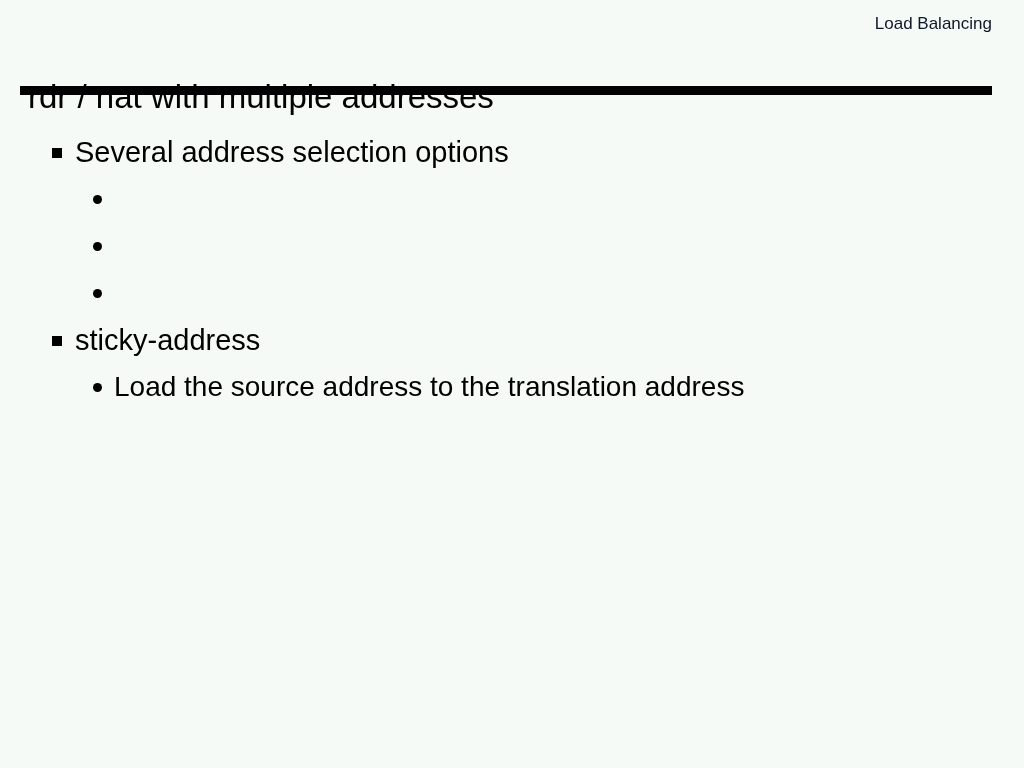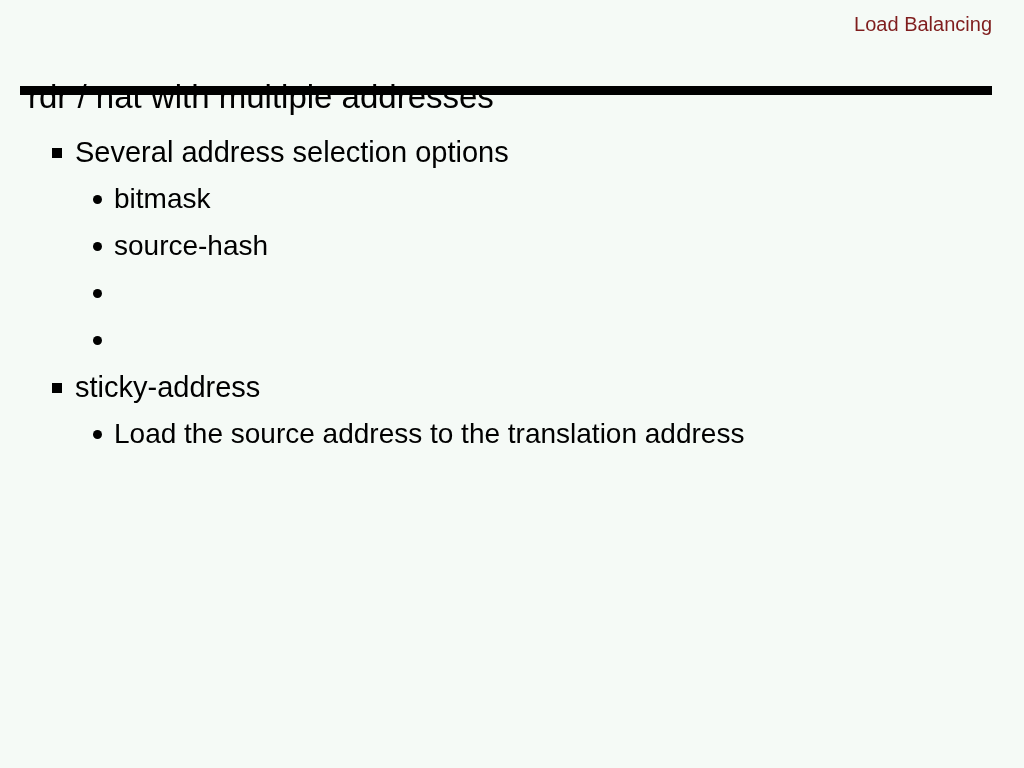--- a/index.html
+++ b/index.html
@@ -15,23 +15,23 @@
     overflow: hidden;
     position: relative;
     -webkit-font-smoothing: antialiased;
   }
 
   
   .slide-header {
     position: absolute;
     top: 13px;
     right: 32px;
-    font-size: 20px;
+    font-size: 17px;
     line-height: 22px;
-    color: #7f1d1d;
+    color: #0f172a;
     white-space: nowrap;
   }
 
   
   .slide-title {
     position: absolute;
     top: 43px;
     left: 28px;
     font-size: 33px;
     line-height: 38px;
@@ -118,27 +118,22 @@
 
 <div class="slide-body">
 
   <div class="bullet-row level-1">
     <span class="marker square"></span>
     <span class="bullet-text">Several address selection options</span>
   </div>
 
   <div class="bullet-row level-2">
     <span class="marker disc"></span>
-    <span class="bullet-text">bitmask</span>
   </div>
 
-  <div class="bullet-row level-2">
-    <span class="marker disc"></span>
-    <span class="bullet-text">source-hash</span>
-  </div>
 
   <div class="bullet-row level-2">
     <span class="marker disc"></span>
   </div>
 
   <div class="bullet-row level-2">
     <span class="marker disc"></span>
   </div>
 
   <div class="bullet-row level-1">

